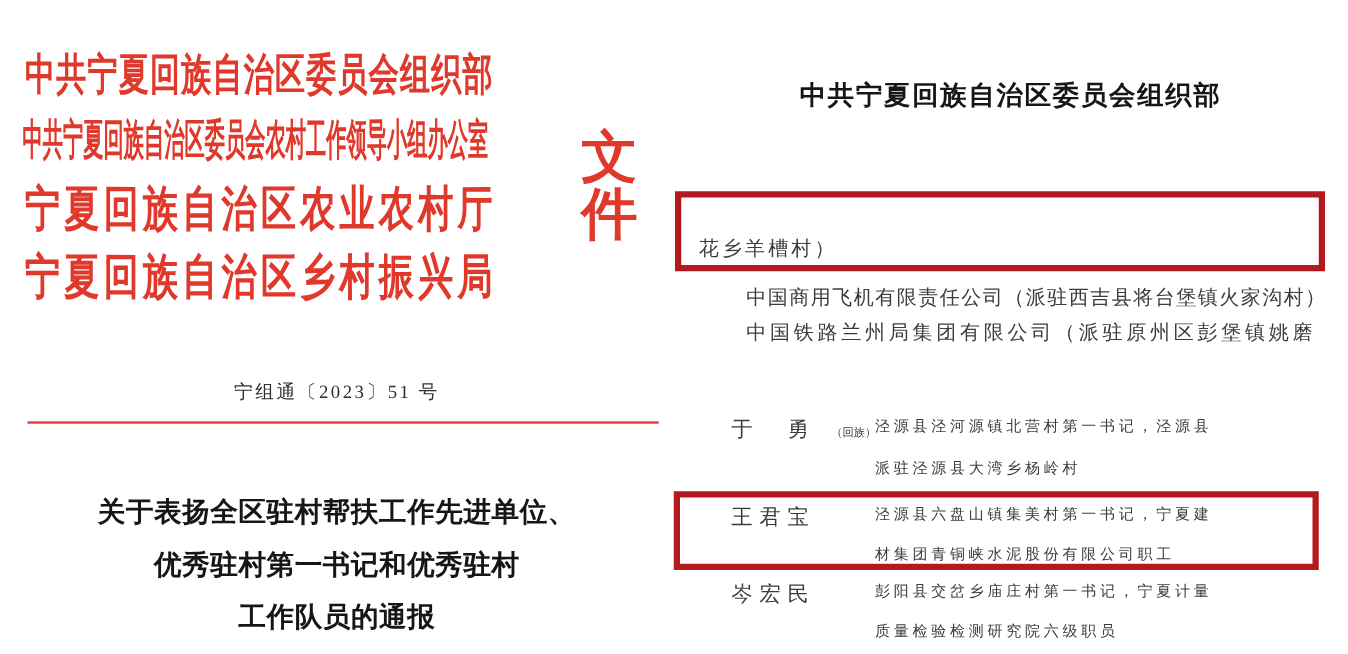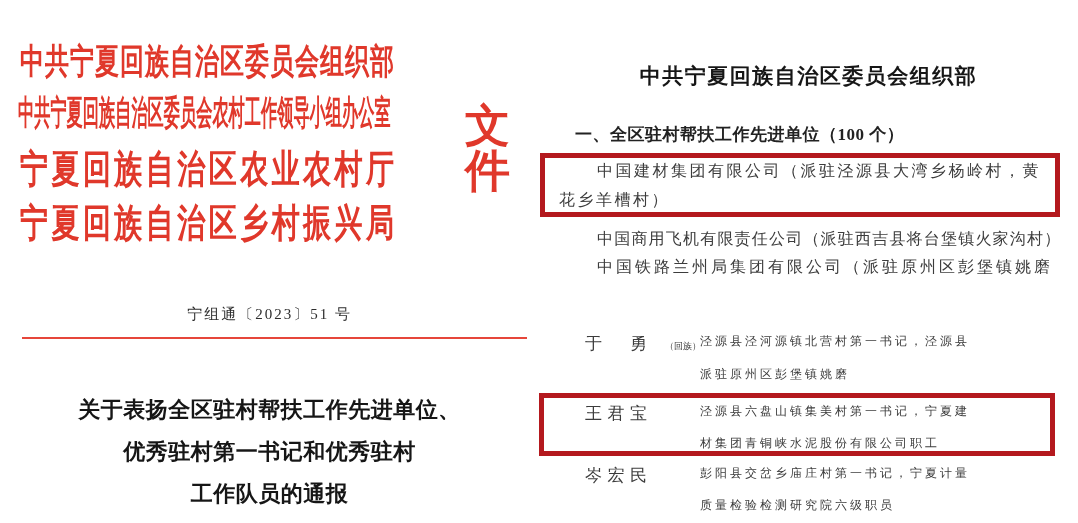--- a/index.html
+++ b/index.html
@@ -93,36 +93,34 @@
     <div class="wenjian">文件</div>
     <div class="docnum">宁组通〔2023〕51 号</div>
     <div class="redline"></div>
     <div class="ltitle lt1">关于表扬全区驻村帮扶工作先进单位、</div>
     <div class="ltitle lt2">优秀驻村第一书记和优秀驻村</div>
     <div class="ltitle lt3">工作队员的通报</div>
   </section>
 
   <section class="page right">
     <div class="rtitle r2">中共宁夏回族自治区委员会组织部</div>
-    <div class="heading">一、全区驻村帮扶工作先进单位（100 个）</div>
 
     <div class="hlbox box1"></div>
     <div class="hlbox box2"></div>
 
-    <div class="uline ua">中国建材集团有限公司（派驻泾源县大湾乡杨岭村，黄</div>
     <div class="uline ub">花乡羊槽村）</div>
     <div class="uline ud">中国铁路兰州局集团有限公司（派驻原州区彭堡镇姚磨</div>
     <div class="uline uc">中国商用飞机有限责任公司（派驻西吉县将台堡镇火家沟村）</div>
 
     <div class="prow p1r">
       <span class="pname">于 勇</span>
       <span class="pnote">（回族）</span>
     </div>
     <div class="pdesc p1d1">泾源县泾河源镇北营村第一书记，泾源县</div>
-    <div class="pdesc p1d2">派驻原州区彭堡镇姚磨</div>
+    <div class="pdesc p1d2">派驻泾源县大湾乡杨岭村</div>
 
     <div class="prow p2r">
       <span class="pname">王君宝</span>
     </div>
     <div class="pdesc p2d1">泾源县六盘山镇集美村第一书记，宁夏建</div>
     <div class="pdesc p2d2">材集团青铜峡水泥股份有限公司职工</div>
 
     <div class="prow p3r">
       <span class="pname">岑宏民</span>
     </div>

